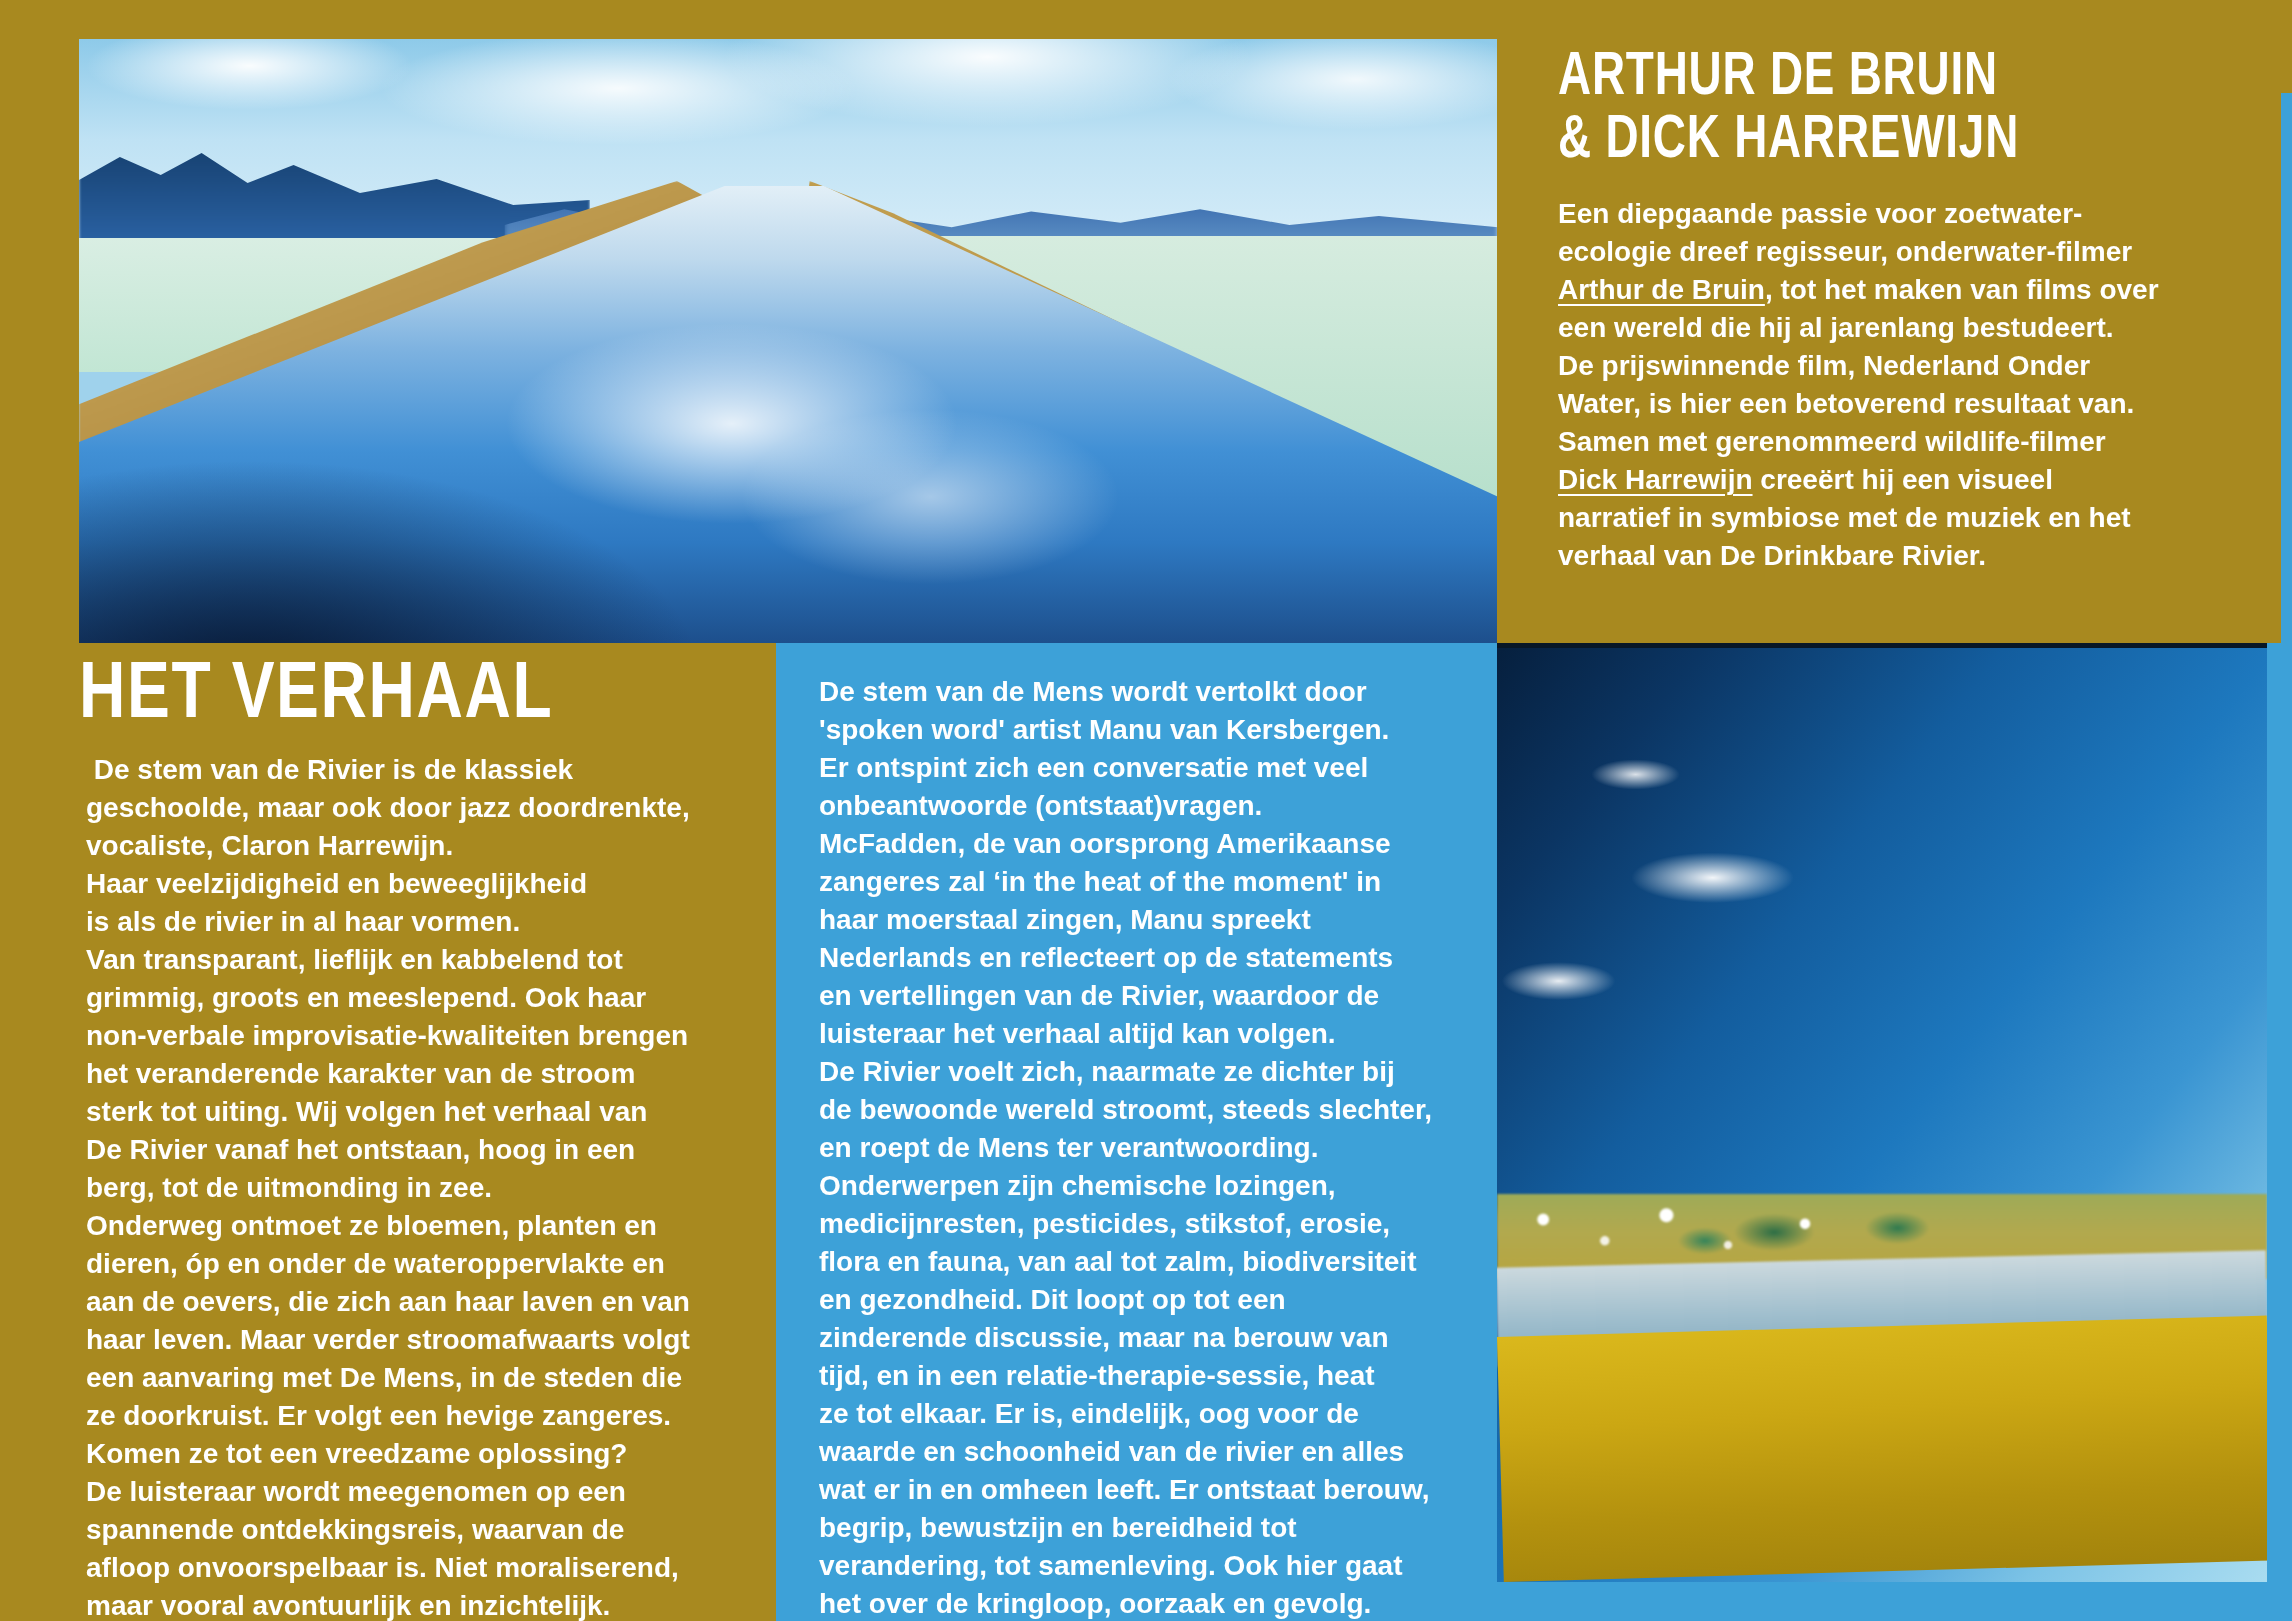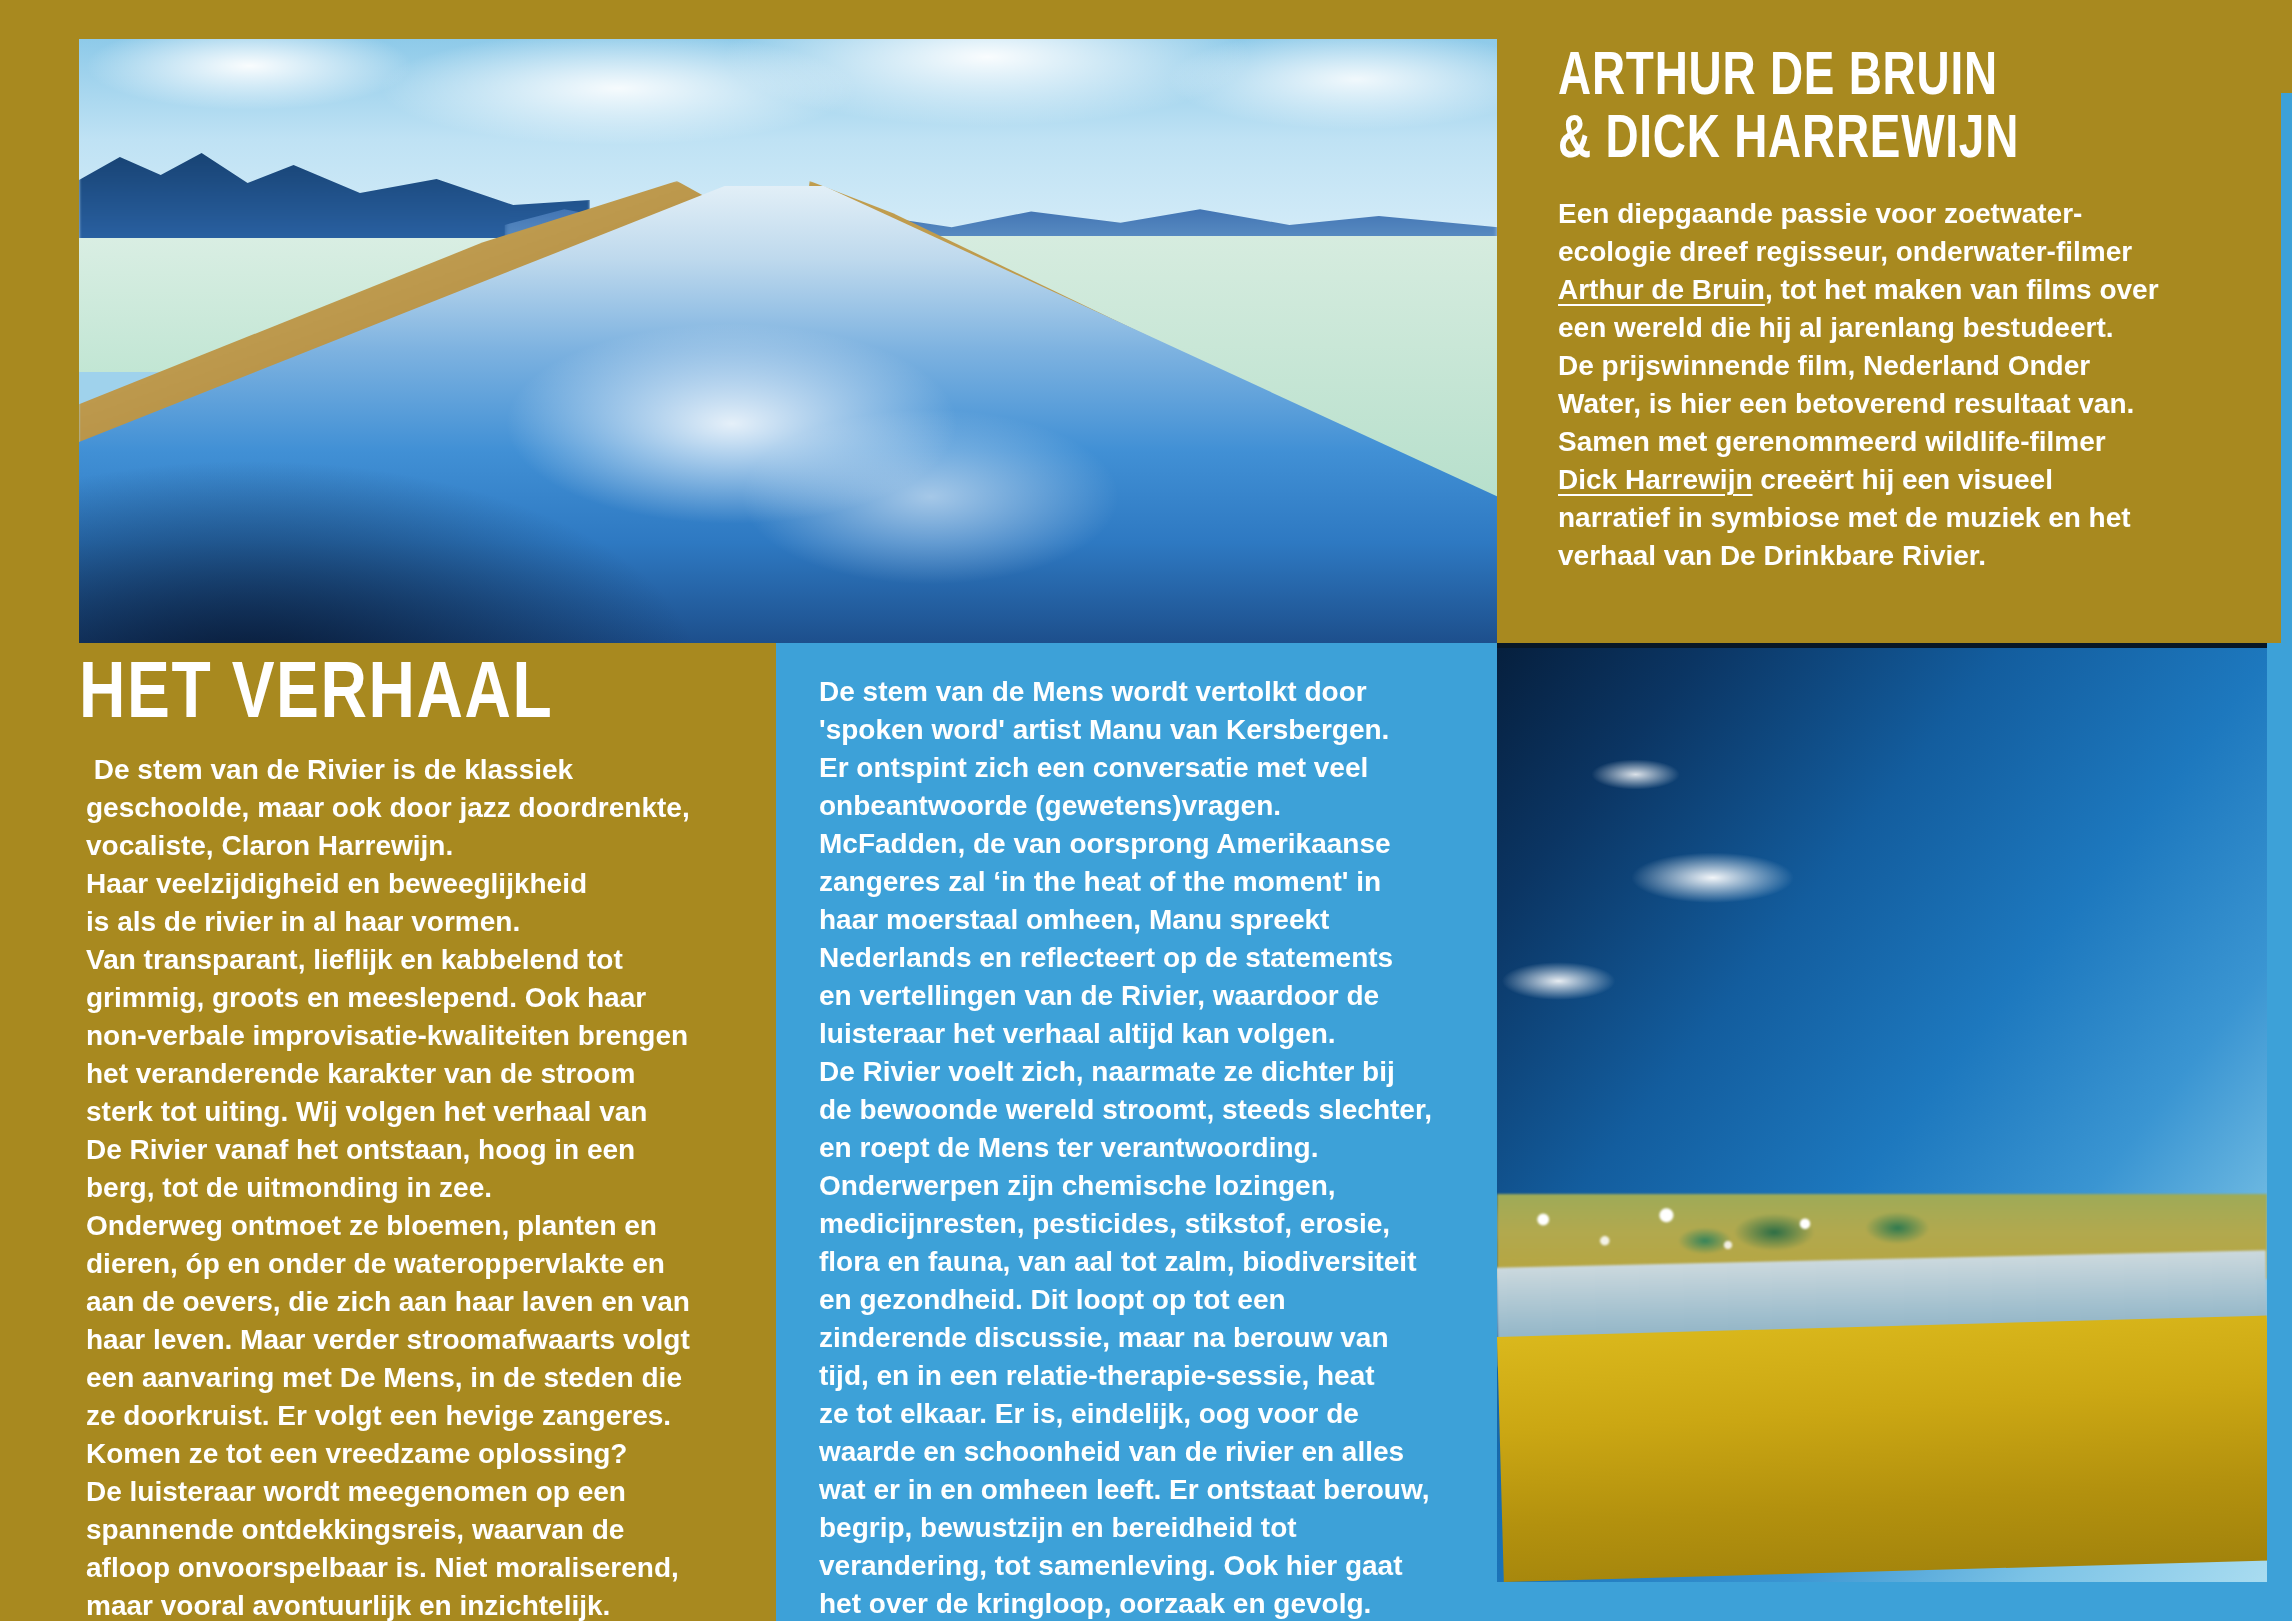--- a/index.html
+++ b/index.html
@@ -156,24 +156,24 @@
       <div class="line">De luisteraar wordt meegenomen op een</div>
       <div class="line">spannende ontdekkingsreis, waarvan de</div>
       <div class="line">afloop onvoorspelbaar is. Niet moraliserend,</div>
       <div class="line">maar vooral avontuurlijk en inzichtelijk.</div>
     </div>
 
   <div class="voice-body body-lines">
       <div class="line">De stem van de Mens wordt vertolkt door</div>
       <div class="line">'spoken word' artist Manu van Kersbergen.</div>
       <div class="line">Er ontspint zich een conversatie met veel</div>
-      <div class="line">onbeantwoorde (gewetens)vragen.</div>
+      <div class="line">onbeantwoorde (ontstaat)vragen.</div>
       <div class="line">McFadden, de van oorsprong Amerikaanse</div>
       <div class="line">zangeres zal ‘in the heat of the moment' in</div>
-      <div class="line">haar moerstaal omheen, Manu spreekt</div>
+      <div class="line">haar moerstaal zingen, Manu spreekt</div>
       <div class="line">Nederlands en reflecteert op de statements</div>
       <div class="line">en vertellingen van de Rivier, waardoor de</div>
       <div class="line">luisteraar het verhaal altijd kan volgen.</div>
       <div class="line">De Rivier voelt zich, naarmate ze dichter bij</div>
       <div class="line">de bewoonde wereld stroomt, steeds slechter,</div>
       <div class="line">en roept de Mens ter verantwoording.</div>
       <div class="line">Onderwerpen zijn chemische lozingen,</div>
       <div class="line">medicijnresten, pesticides, stikstof, erosie,</div>
       <div class="line">flora en fauna, van aal tot zalm, biodiversiteit</div>
       <div class="line">en gezondheid. Dit loopt op tot een</div>

